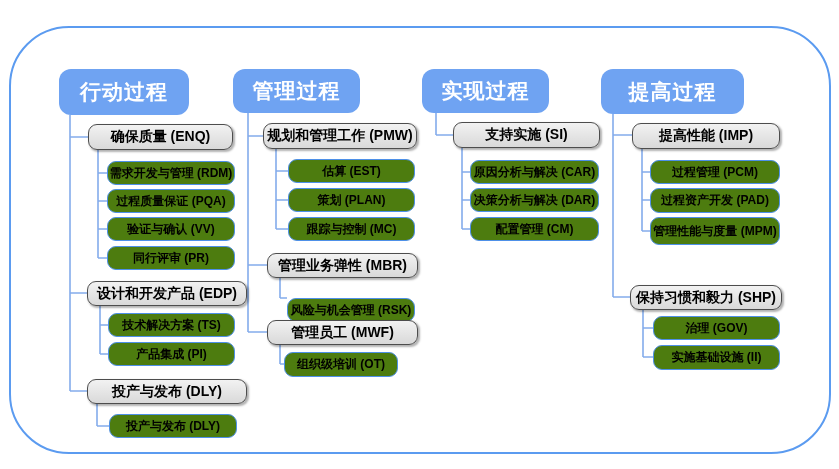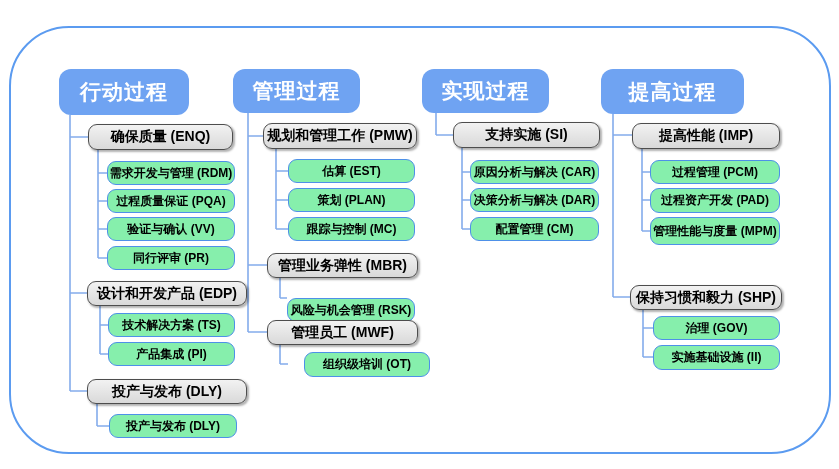--- a/index.html
+++ b/index.html
@@ -10,21 +10,21 @@
   svg.wires{position:absolute;left:0;top:0;width:839px;height:469px;pointer-events:none;}
   .node{position:absolute;display:flex;align-items:center;justify-content:center;
         box-sizing:border-box;text-align:center;font-weight:700;color:#000;}
   .root-title{background:#1b67e8;color:#ffffff;border-radius:10px;font-size:23px;
         letter-spacing:2px;box-shadow:1px 2px 3px rgba(0,0,0,.25);z-index:3;}
   .col-header{background:#6fa3f2;color:#ffffff;border-radius:12px;font-size:21px;
         letter-spacing:1px;z-index:2;}
   .lvl2{background:linear-gradient(#f2f2f2,#d9d9d9);border:1.6px solid #4d4d4d;
         border-radius:9px;font-size:14px;white-space:nowrap;
         box-shadow:1.5px 1.5px 2px rgba(0,0,0,.3);z-index:2;}
-  .lvl3{background:#86efac;border:1.6px solid #4e90e8;border-radius:9px;
+  .lvl3{background:#4d7c0f;border:1.6px solid #4e90e8;border-radius:9px;
         font-size:12px;white-space:nowrap;z-index:2;}
   .lvl3.wrap{white-space:normal;line-height:13px;}
 </style>
 </head>
 <body>
 
 <div class="stage">
 
   <div class="frame"></div>
 
@@ -65,21 +65,21 @@
   <div class="node lvl2" style="left:87px;top:379px;width:160px;height:25px;">投产与发布 (DLY)</div>
   <div class="node lvl3" style="left:109px;top:414px;width:128px;height:24px;">投产与发布 (DLY)</div>
 
   <div class="node lvl2" style="left:263px;top:123px;width:154px;height:26px;">规划和管理工作 (PMW)</div>
   <div class="node lvl3" style="left:288px;top:188px;width:127px;height:24px;">策划 (PLAN)</div>
   <div class="node lvl3" style="left:288px;top:159px;width:127px;height:24px;">估算 (EST)</div>
   <div class="node lvl3" style="left:288px;top:217px;width:127px;height:24px;">跟踪与控制 (MC)</div>
   <div class="node lvl2" style="left:267px;top:253px;width:151px;height:25px;">管理业务弹性 (MBR)</div>
   <div class="node lvl3" style="left:287px;top:286px;width:128px;height:24px;margin-top:12px;">风险与机会管理 (RSK)</div>
   <div class="node lvl2" style="left:267px;top:320px;width:151px;height:25px;">管理员工 (MWF)</div>
-  <div class="node lvl3" style="left:304px;top:352px;width:126px;height:25px;">组织级培训 (OT)</div>
+  <div class="node lvl3" style="left:284px;top:352px;width:114px;height:25px;">组织级培训 (OT)</div>
 
   <div class="node lvl3" style="left:470px;top:160px;width:129px;height:24px;">原因分析与解决 (CAR)</div>
   <div class="node lvl2" style="left:453px;top:122px;width:147px;height:26px;">支持实施 (SI)</div>
   <div class="node lvl3" style="left:470px;top:188px;width:129px;height:24px;">决策分析与解决 (DAR)</div>
   <div class="node lvl3" style="left:470px;top:217px;width:129px;height:24px;">配置管理 (CM)</div>
 
   <div class="node lvl2" style="left:632px;top:123px;width:148px;height:26px;">提高性能 (IMP)</div>
   <div class="node lvl3" style="left:650px;top:160px;width:130px;height:24px;">过程管理 (PCM)</div>
   <div class="node lvl3" style="left:650px;top:188px;width:130px;height:25px;">过程资产开发 (PAD)</div>
   <div class="node lvl3 wrap" style="left:650px;top:217px;width:130px;height:28px;">管理性能与度量 (MPM)</div>

